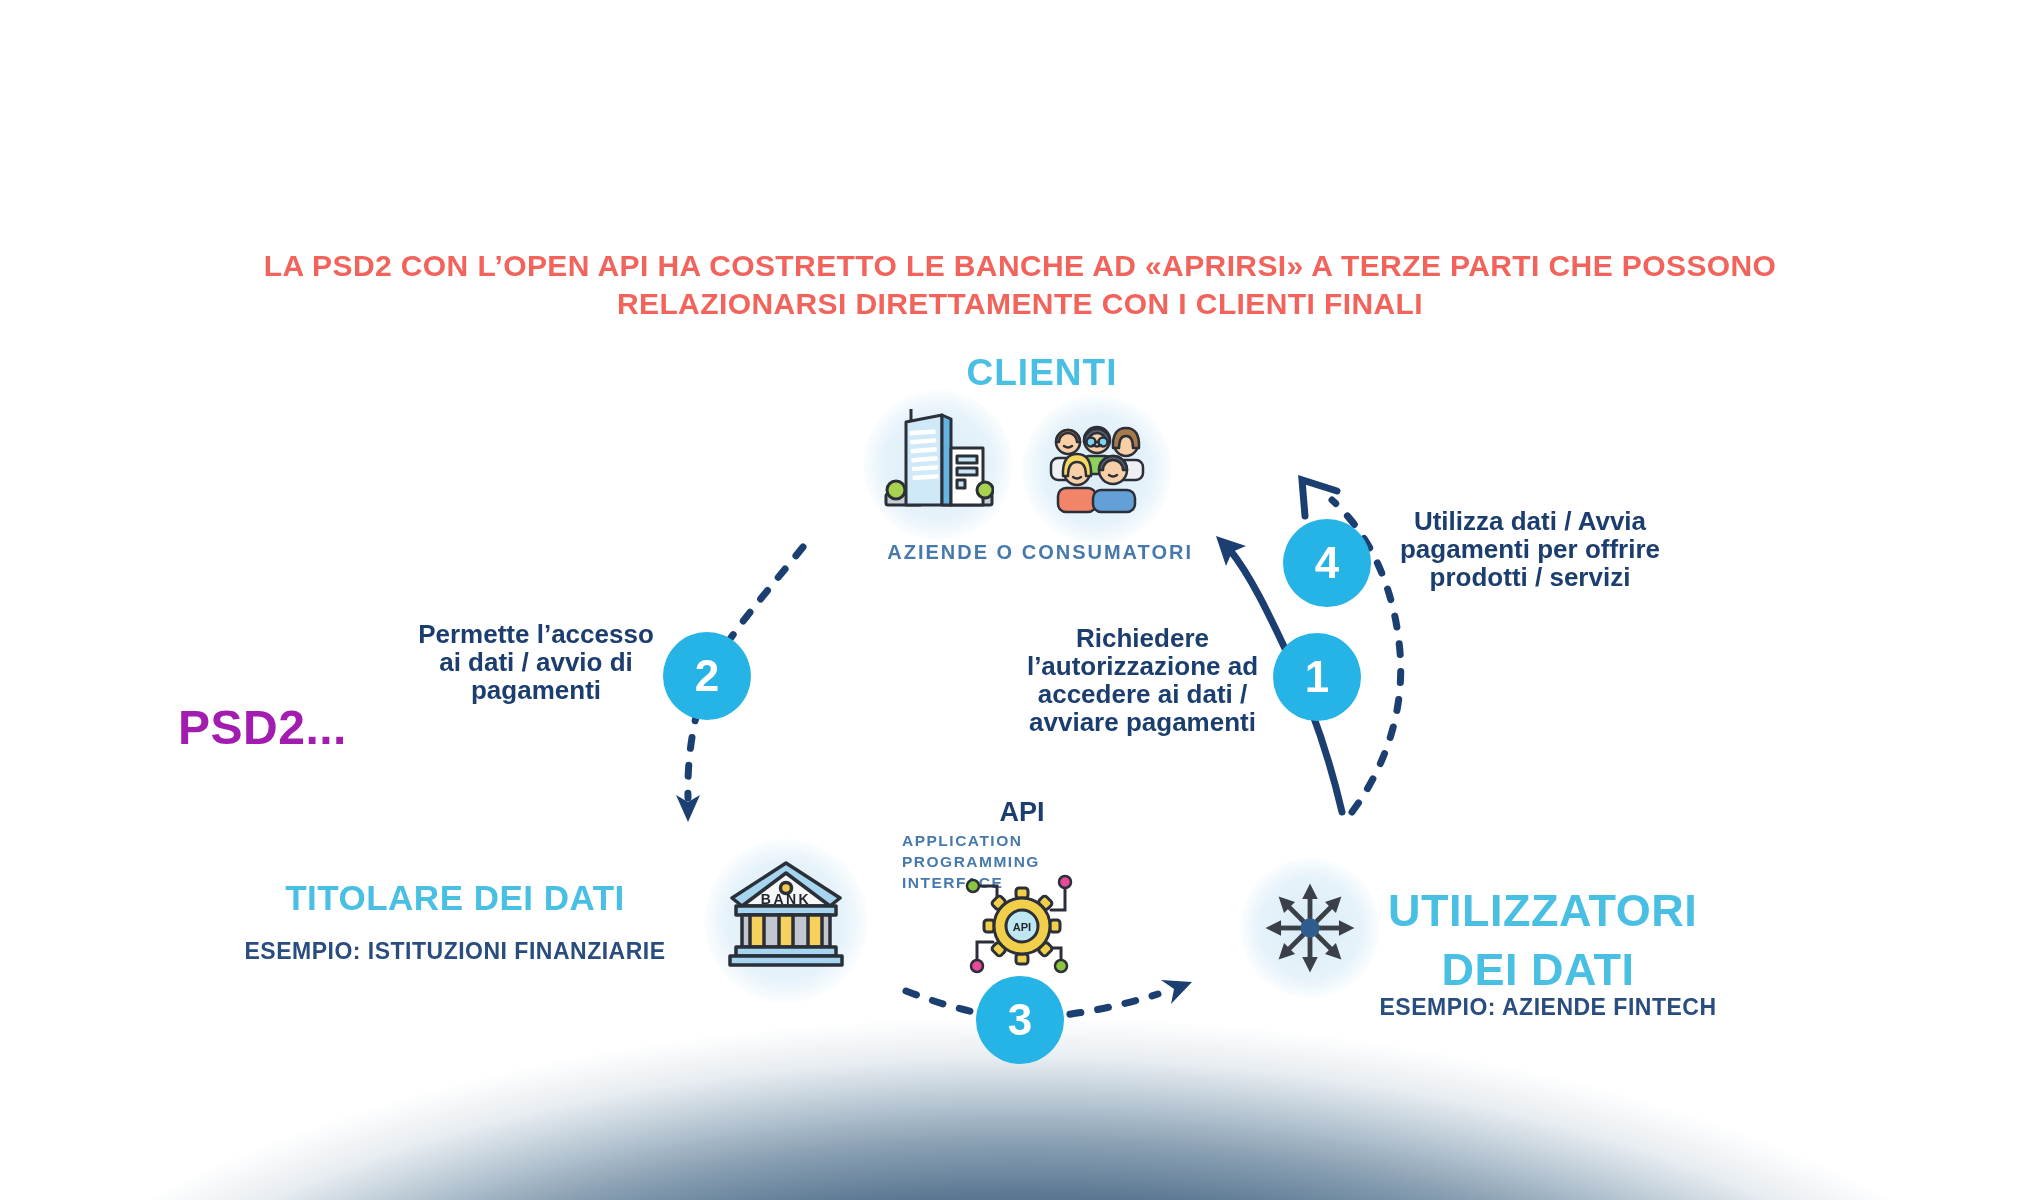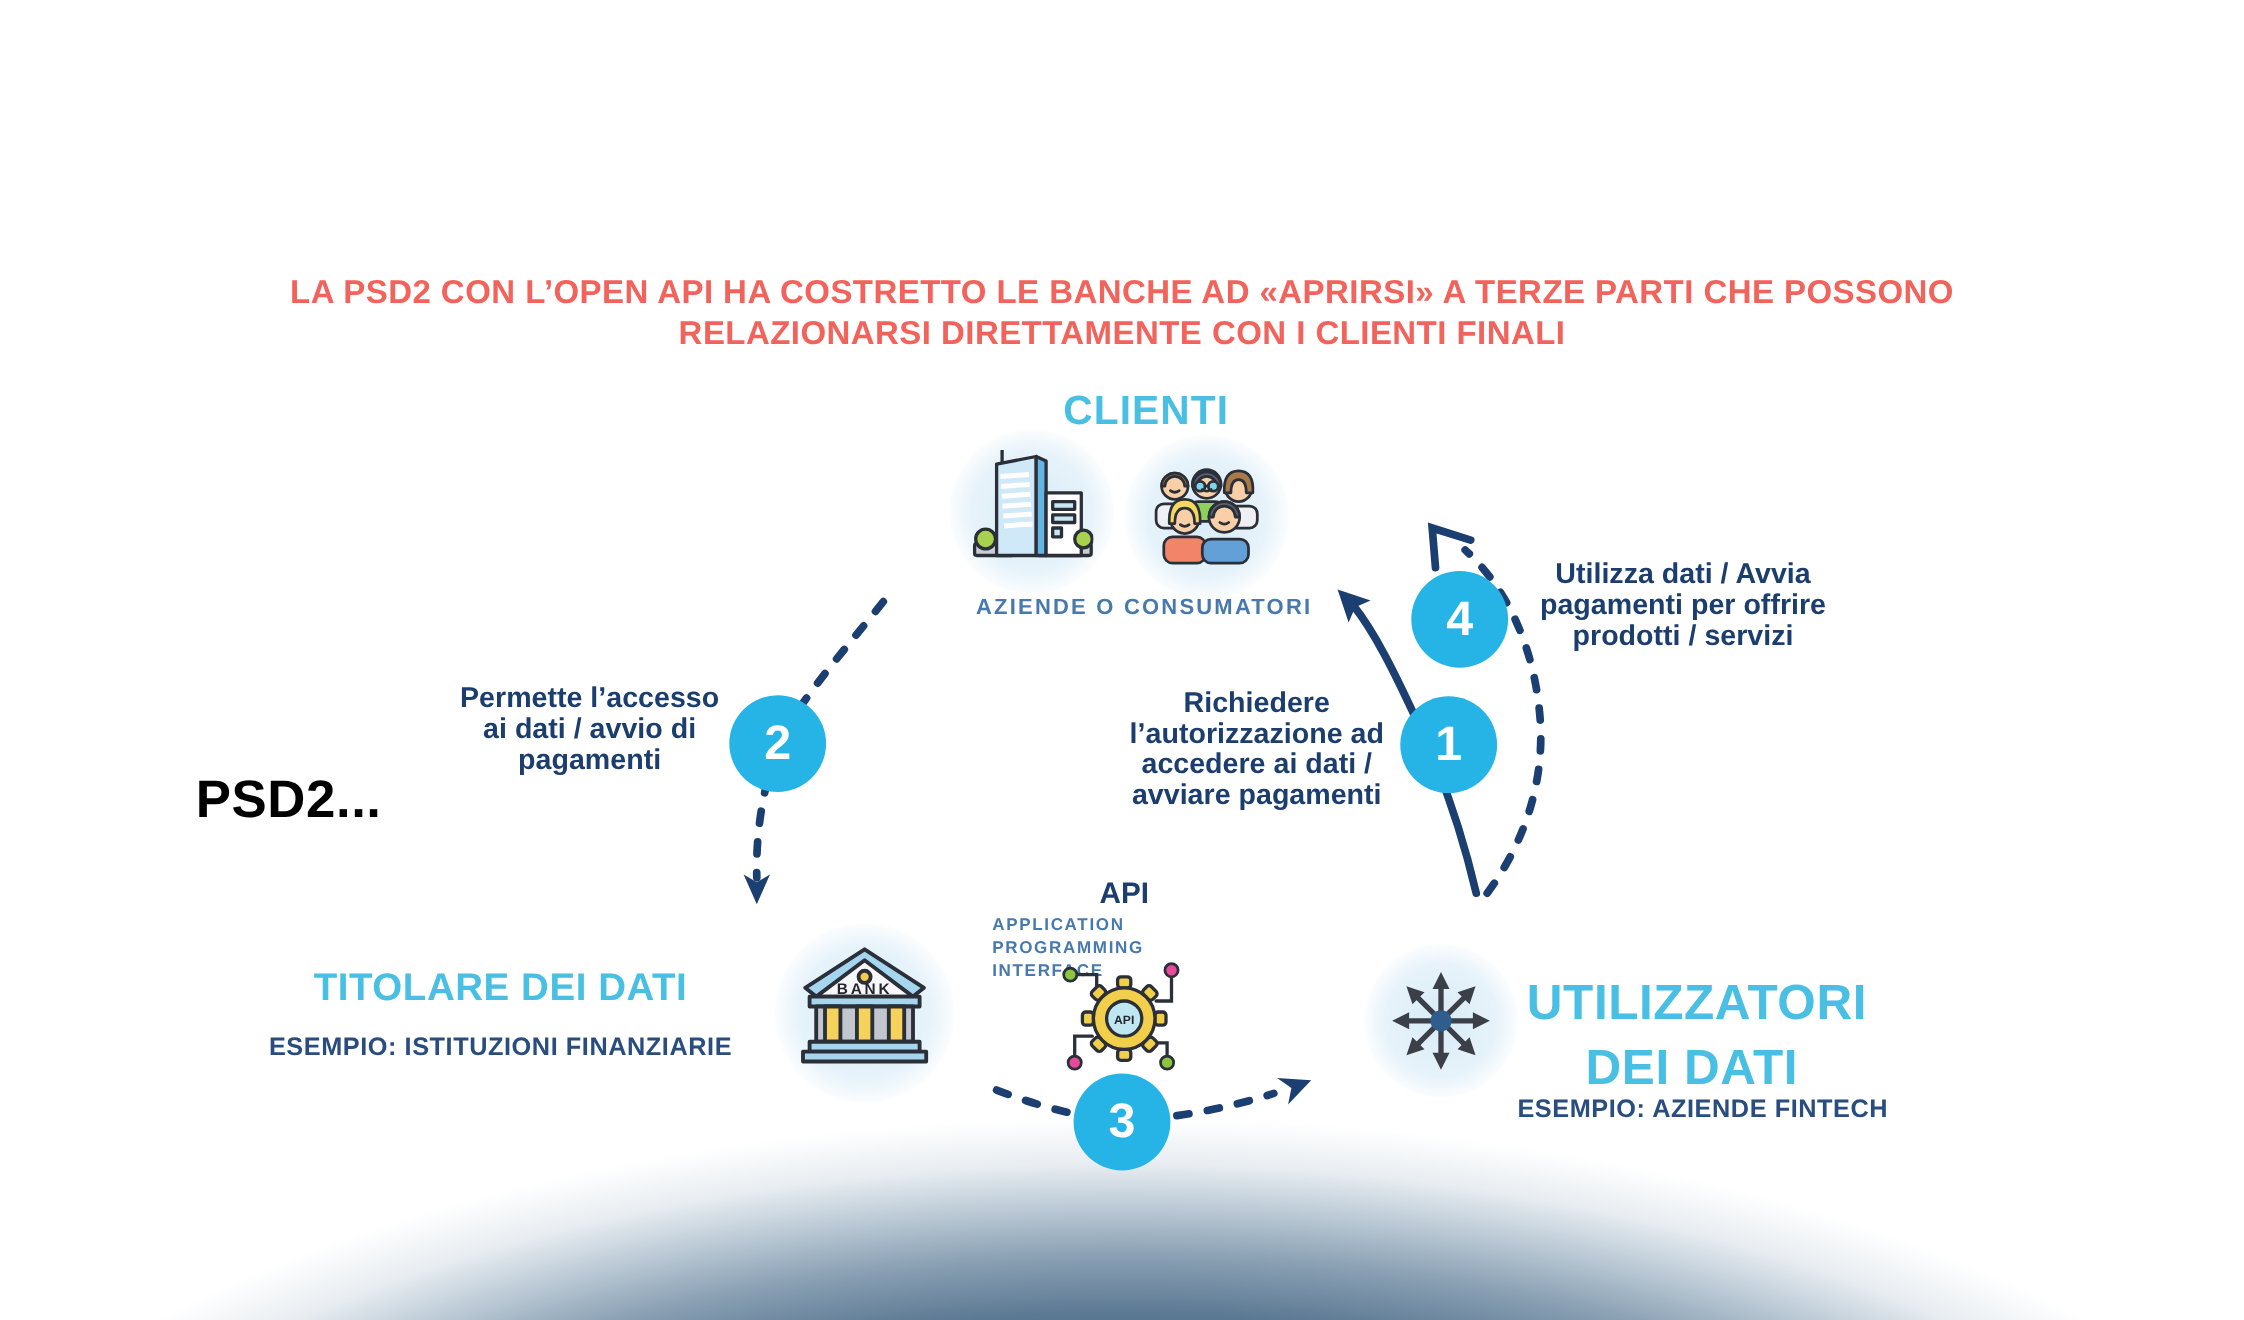--- a/index.html
+++ b/index.html
@@ -26,21 +26,21 @@
   }
   .cyan-heading{font-weight:800;color:#49c0e3;text-align:center;letter-spacing:0.5px;}
   .navy{color:#1b3e6f;}
   .caption{font-weight:700;color:#2a4d80;text-align:center;letter-spacing:0.5px;margin-top:12px;}
   .steel{color:#4779ad;}
   .step-label{
     position:absolute;text-align:center;font-weight:800;color:#1b3e6f;
     font-size:26px;line-height:28px;white-space:pre-line;
   }
   .big-side-label{
-    position:absolute;font-size:48px;font-weight:800;color:#000000;letter-spacing:0.5px;
+    position:absolute;font-size:48px;font-weight:800;color:#a21caf;letter-spacing:0.5px;
   }
   .step-circle{
     position:absolute;width:88px;height:88px;border-radius:50%;
     background:#26b3e6;color:#ffffff;display:flex;align-items:center;justify-content:center;
     font-size:44px;font-weight:800;line-height:1;
   }
   .pre{white-space:pre-line;}
   svg.flow{position:absolute;left:0;top:0;pointer-events:none;}
   svg.icon{position:absolute;}
 </style>

